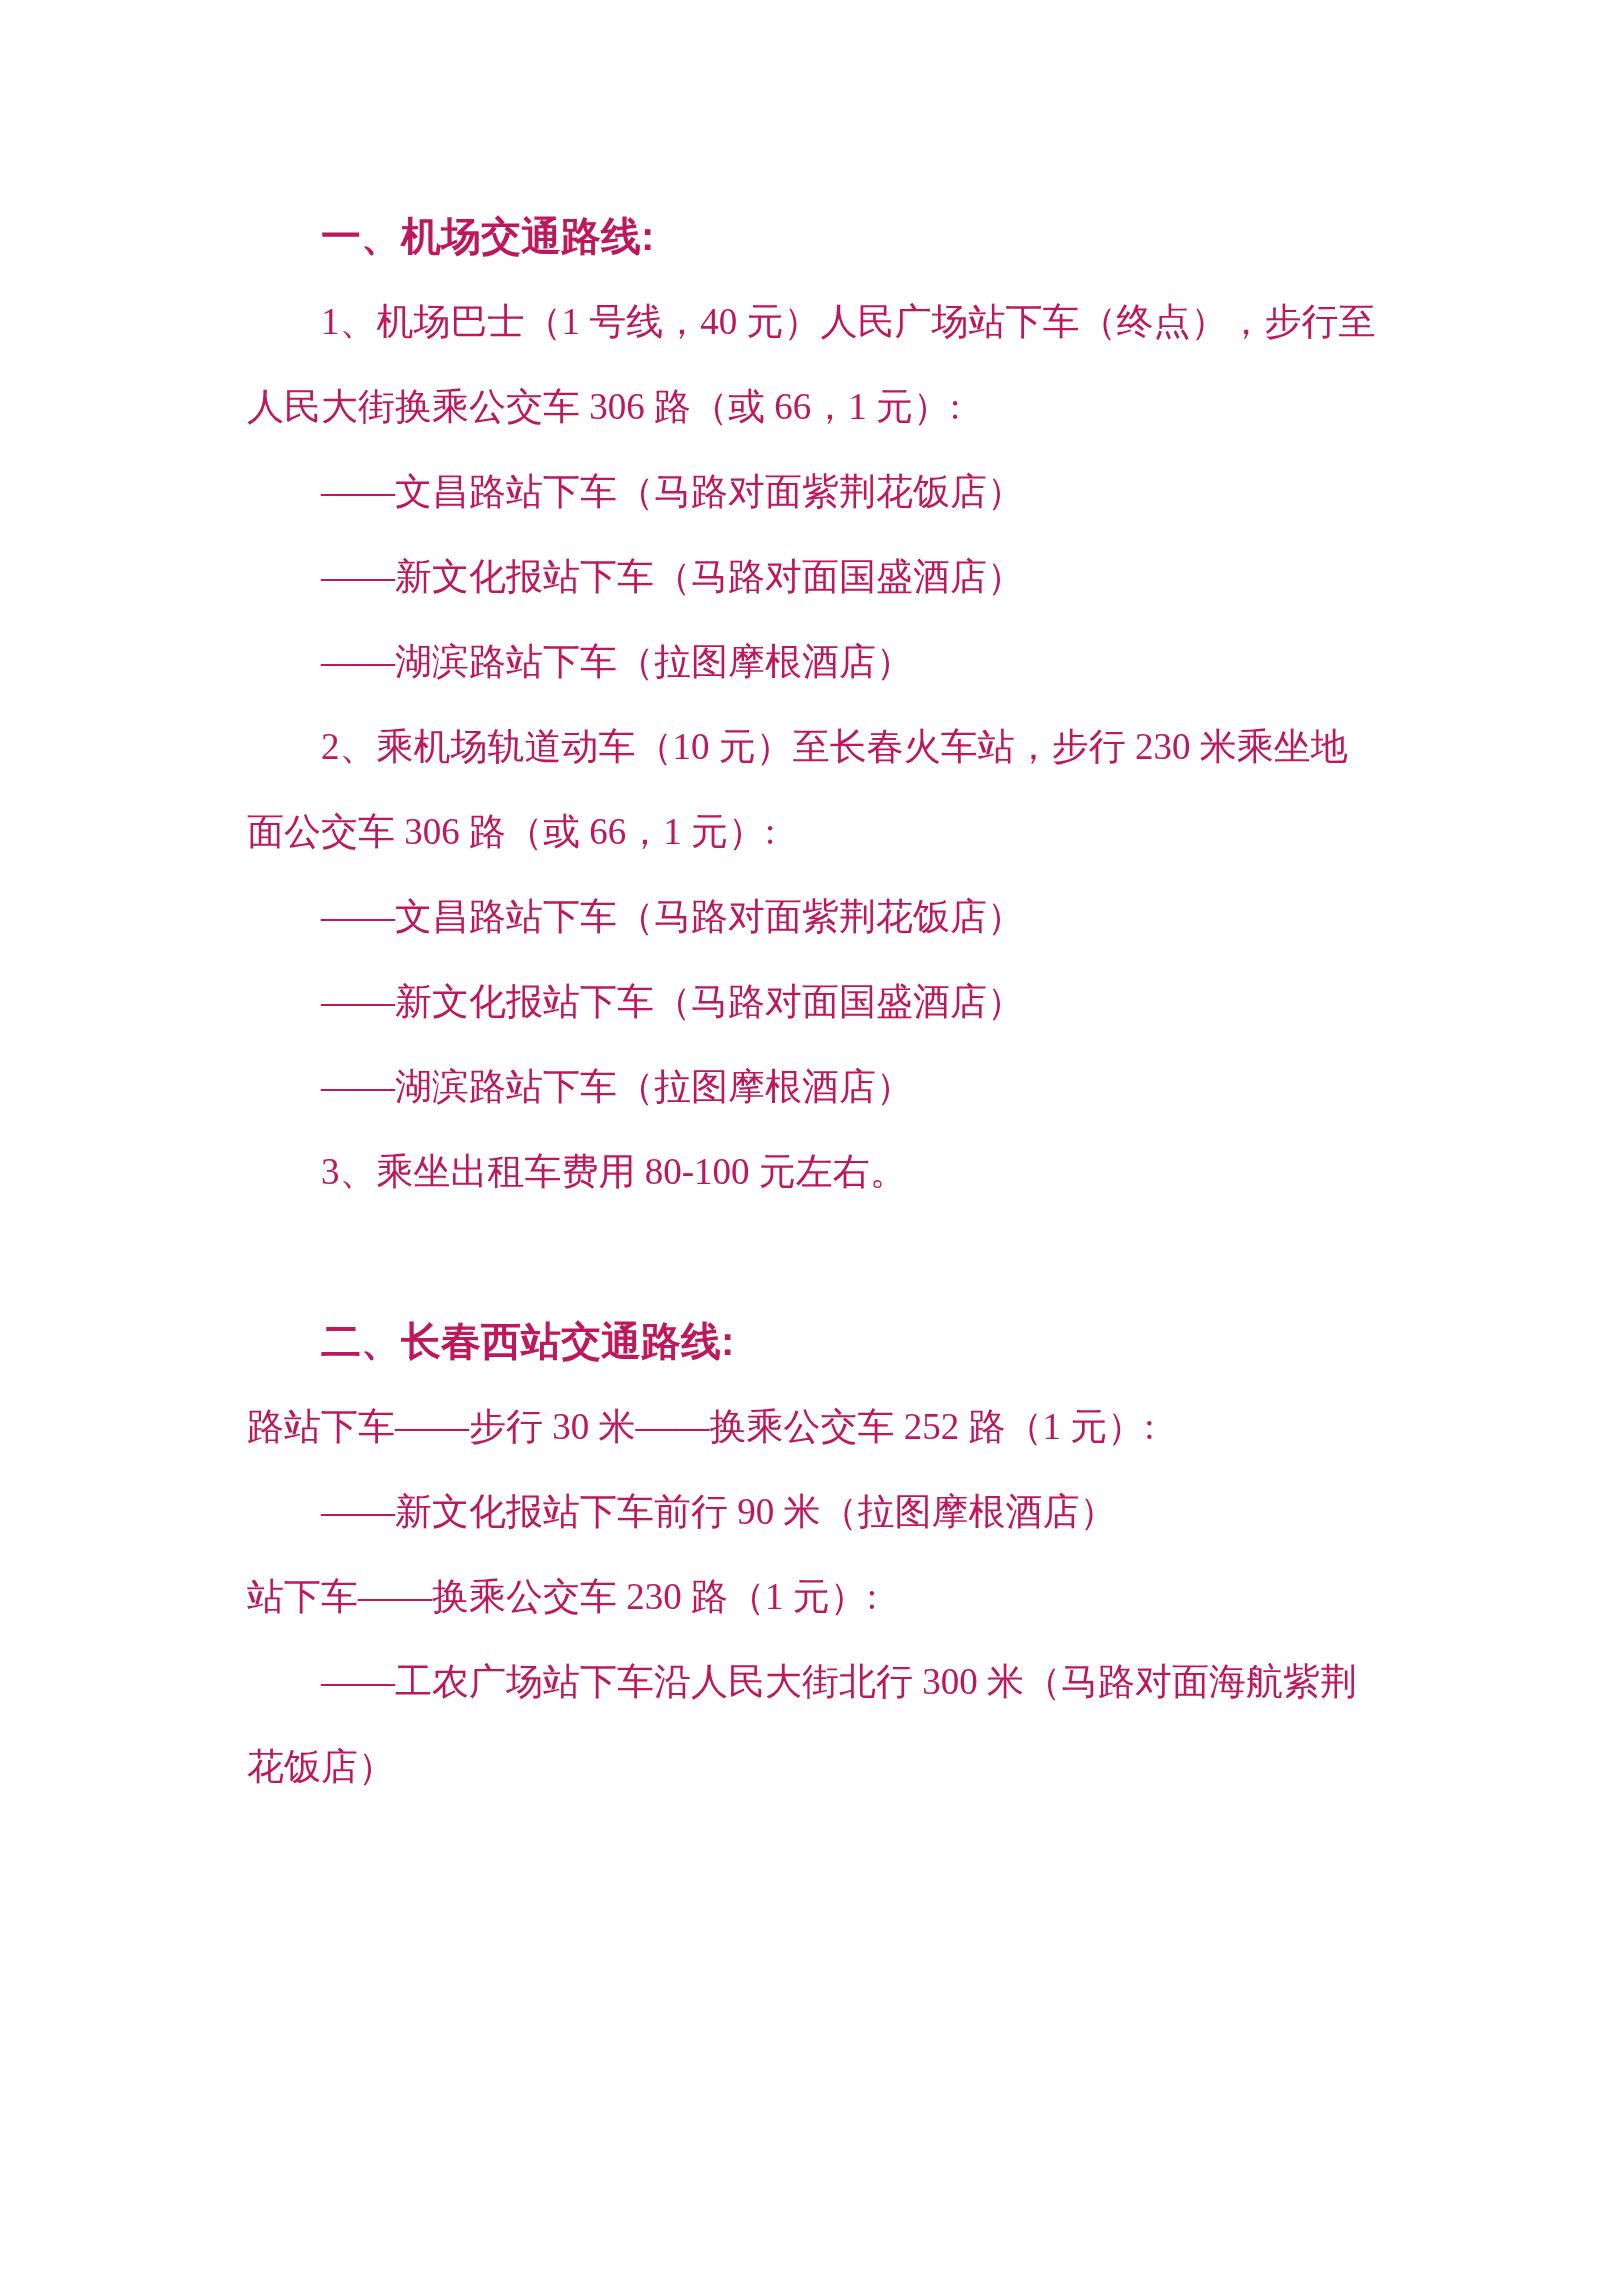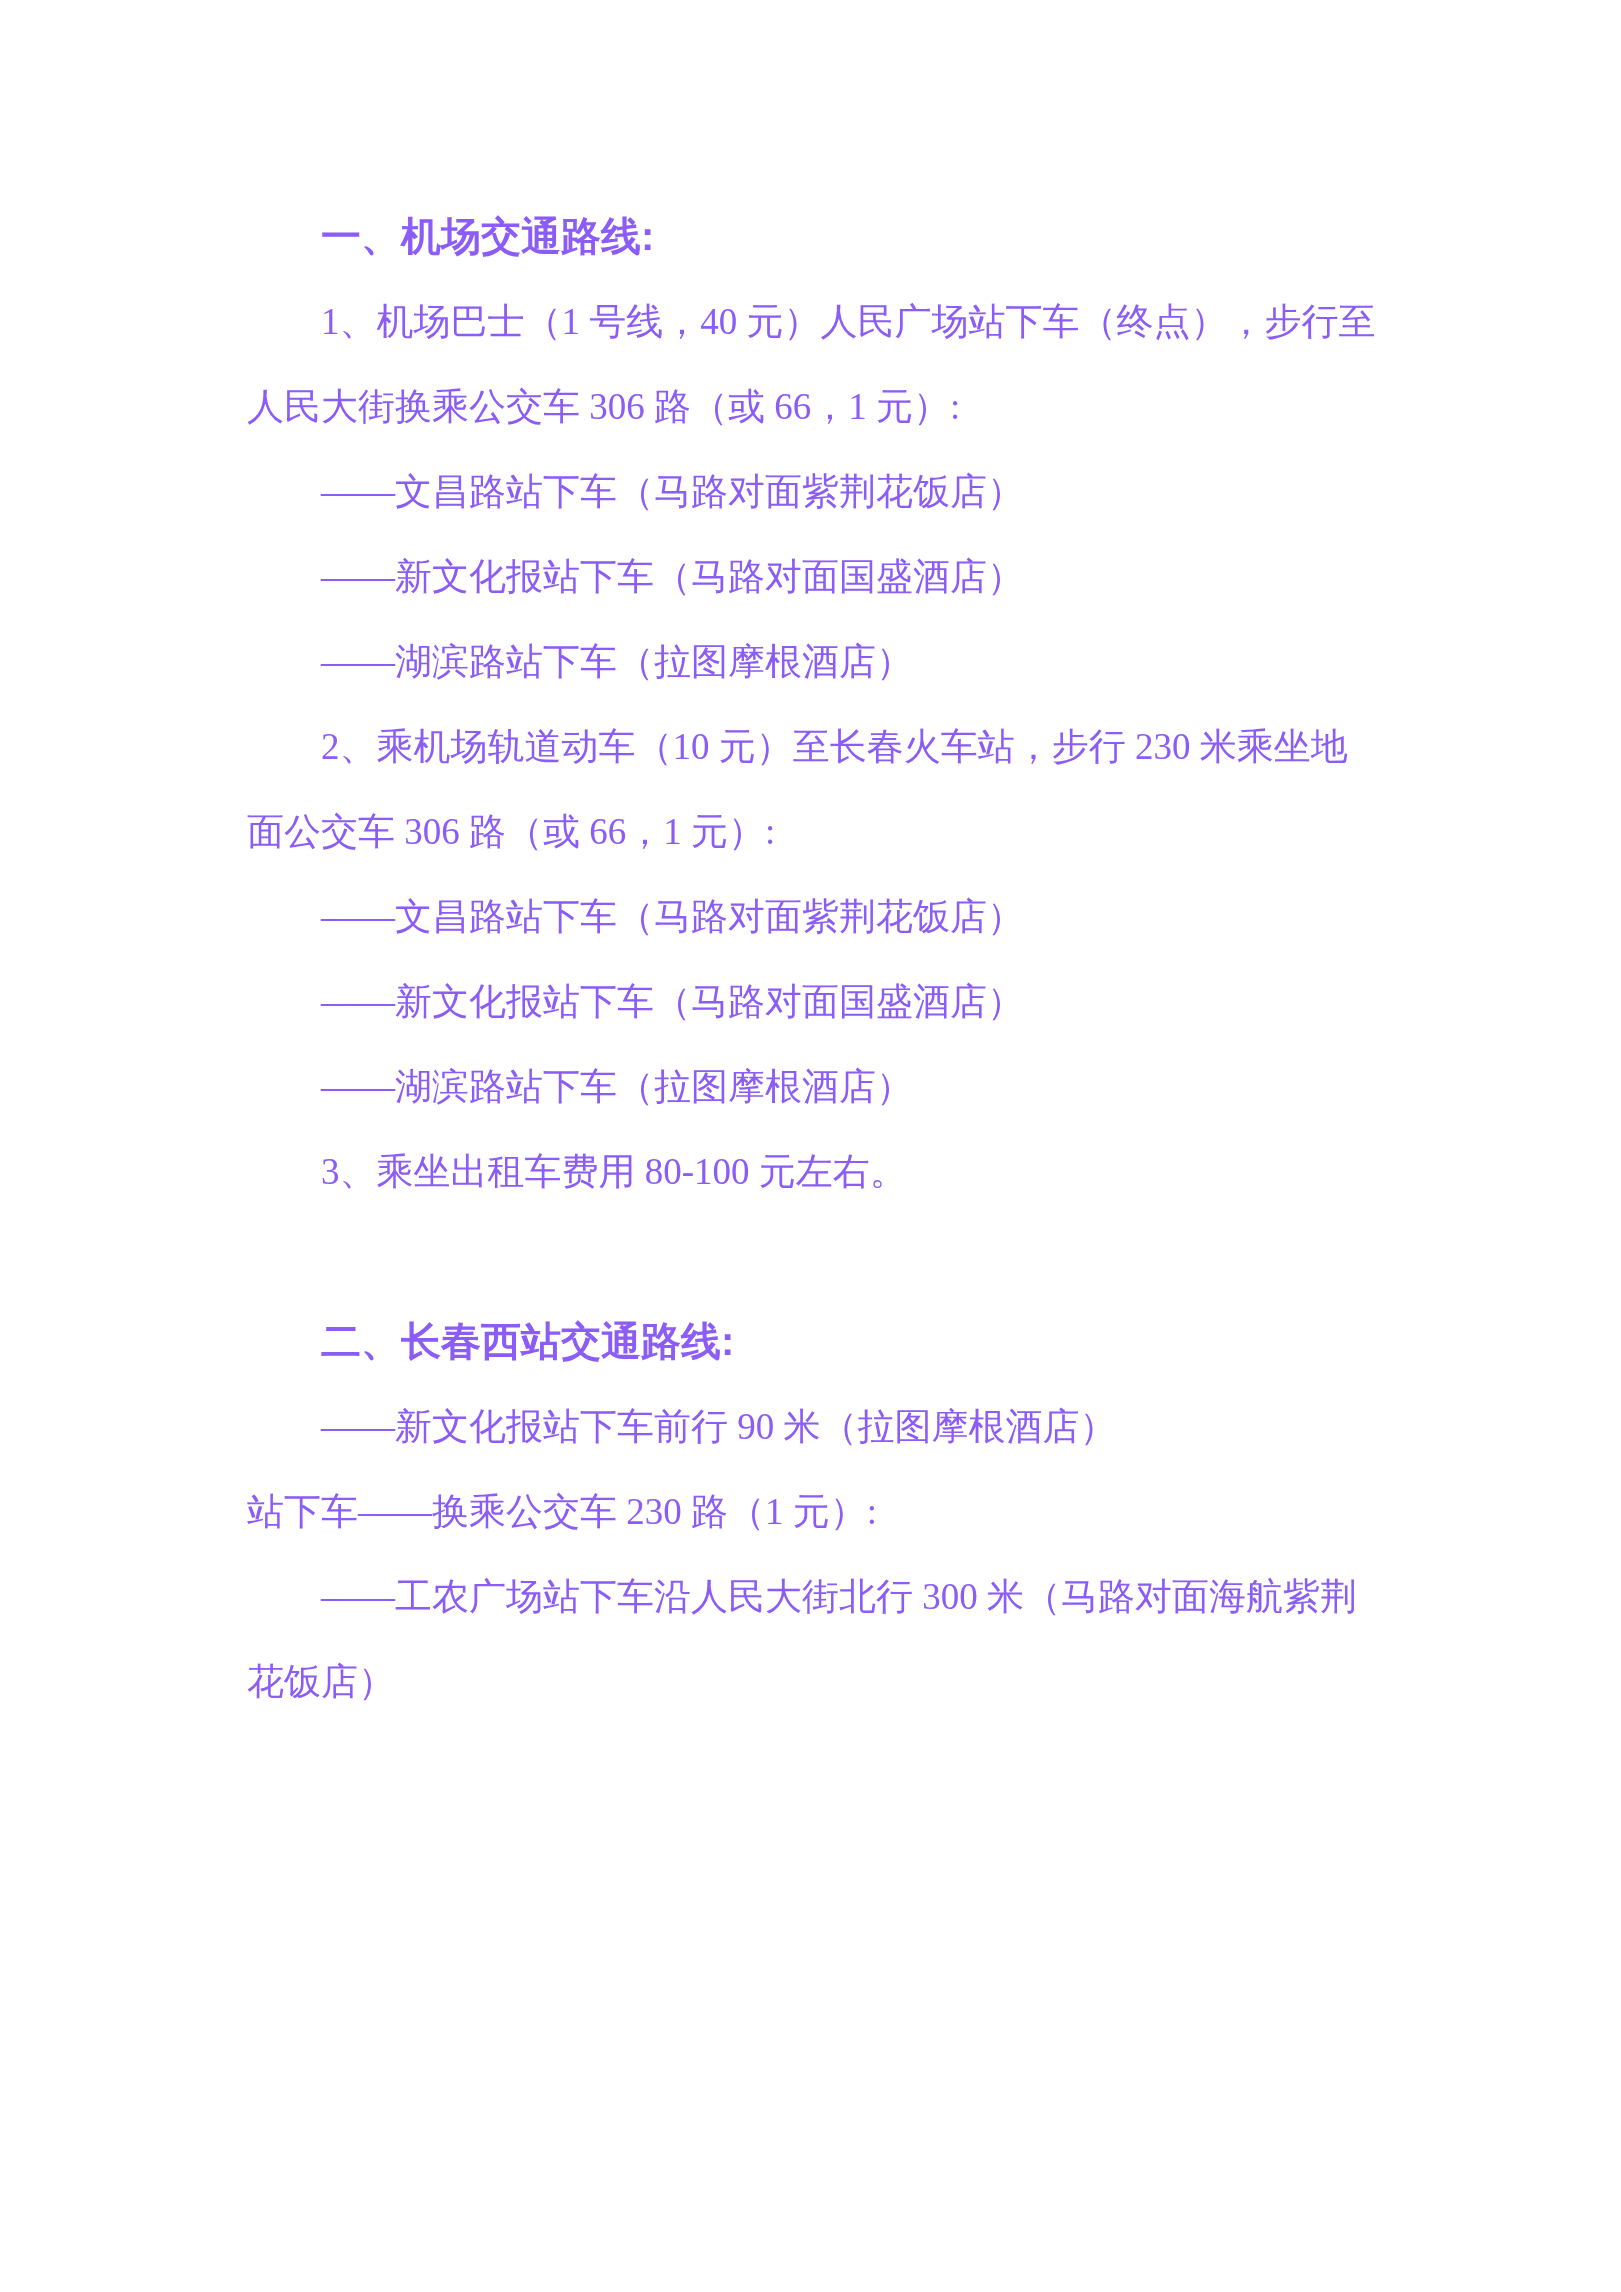--- a/index.html
+++ b/index.html
@@ -18,21 +18,21 @@
     position: absolute;
     left: 247px;
     top: 194px;
     width: 1147px;
   }
   .line {
     height: 85px;
     line-height: 85px;
     font-size: 37px;
     font-family: "Liberation Serif", "DejaVu Serif", serif;
-    color: #8b5cf6;
+    color: #be185d;
     white-space: pre;
   }
   .indent {
     padding-left: 74px;
   }
   .heading {
     font-family: "Liberation Sans", "DejaVu Sans", sans-serif;
     font-weight: 700;
     font-size: 40px;
     padding-left: 74px;
@@ -53,19 +53,20 @@
     <div class="line indent">——新文化报站下车（马路对面国盛酒店）</div>
     <div class="line indent">——湖滨路站下车（拉图摩根酒店）</div>
     <div class="line indent">2、乘机场轨道动车（10 元）至长春火车站，步行 230 米乘坐地</div>
     <div class="line">面公交车 306 路（或 66，1 元）:</div>
     <div class="line indent">——文昌路站下车（马路对面紫荆花饭店）</div>
     <div class="line indent">——新文化报站下车（马路对面国盛酒店）</div>
     <div class="line indent">——湖滨路站下车（拉图摩根酒店）</div>
     <div class="line indent">3、乘坐出租车费用 80-100 元左右。</div>
     <div class="line blank"></div>
     <div class="line heading">二、长春西站交通路线:</div>
+    <div class="line">路站下车——步行 30 米——换乘公交车 252 路（1 元）:</div>
     <div class="line indent">——新文化报站下车前行 90 米（拉图摩根酒店）</div>
     <div class="line">站下车——换乘公交车 230 路（1 元）:</div>
     <div class="line indent">——工农广场站下车沿人民大街北行 300 米（马路对面海航紫荆</div>
     <div class="line">花饭店）</div>
   </div>
 </div>
 
 
 </body></html>

